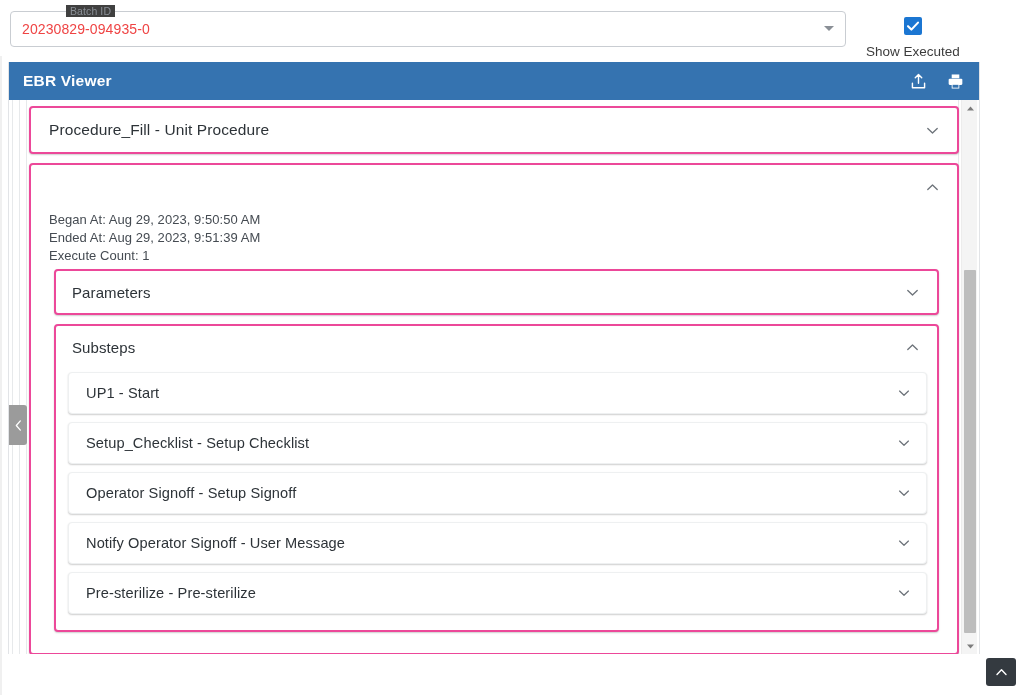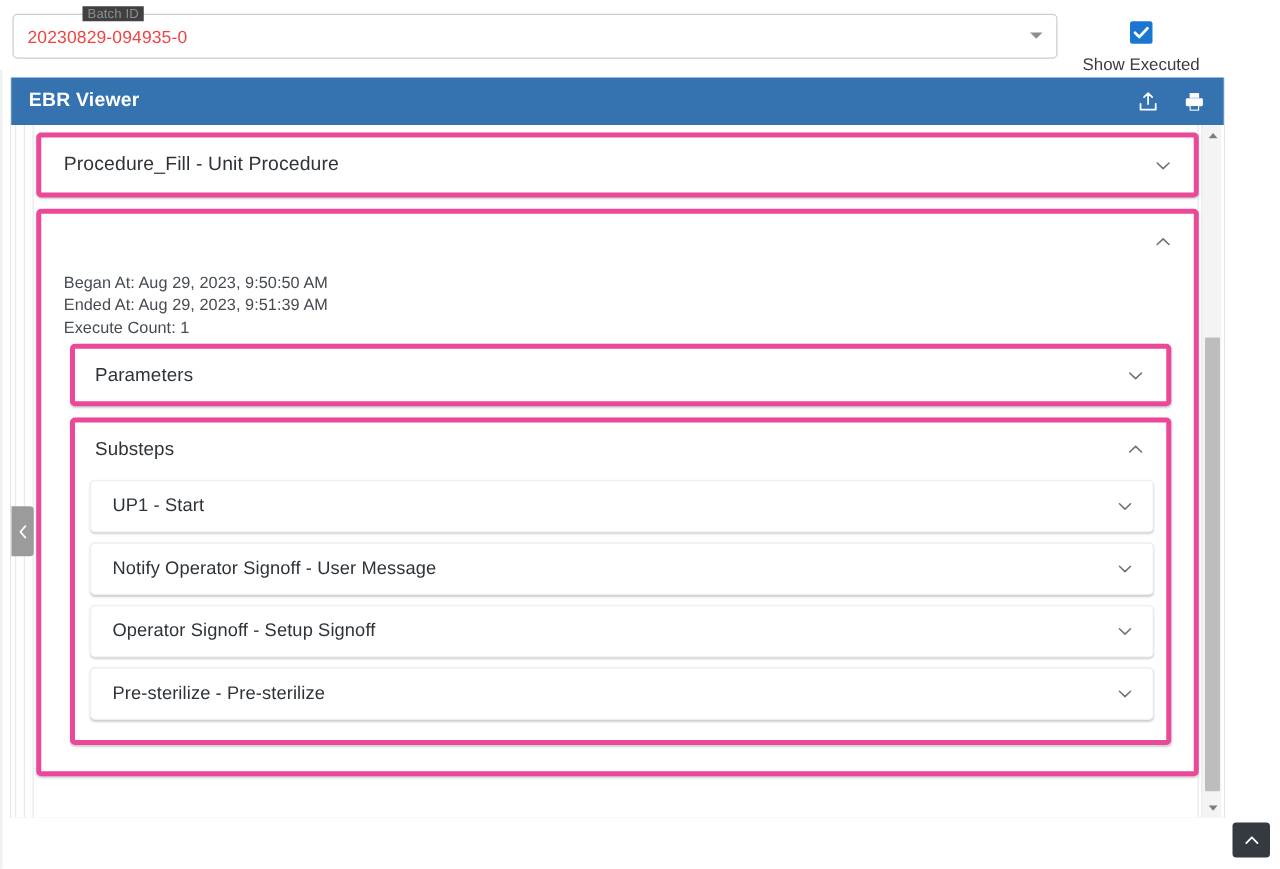--- a/index.html
+++ b/index.html
@@ -152,21 +152,21 @@
     left: 20px;
     top: 0;
     width: 930px;
     height: 554px;
     padding: 6px 0 0 0;
   }
 
   
   .panel {
     background: #ffffff;
-    border: 4px solid #ec4899;
+    border: 2px solid #ec4899;
     border-radius: 4px;
     box-shadow: 0 1px 2px rgba(0,0,0,.14), 0 1px 1px rgba(0,0,0,.06);
     margin-bottom: 9px;
   }
   .panel.lvl1 { margin-left: 0; }
 
   .panel-head {
     display: flex;
     align-items: center;
     padding: 0 16px 0 18px;
@@ -394,35 +394,45 @@
                     <div class="panel-head">
                       <span class="panel-title">UP1 - Start</span>
                       <span class="chev">
                         <svg width="16" height="16" viewBox="0 0 18 18">
                           <path d="M4 6.8 L9 11.6 L14 6.8" fill="none" stroke="#6d737a" stroke-width="1.4" stroke-linecap="round" stroke-linejoin="round"></path>
                         </svg>
                       </span>
                     </div>
                   </div>
 
-
                   <div class="panel lvl3">
                     <div class="panel-head">
-                      <span class="panel-title">Notify Operator Signoff - User Message</span>
+                      <span class="panel-title">Setup_Checklist - Setup Checklist</span>
                       <span class="chev">
                         <svg width="16" height="16" viewBox="0 0 18 18">
                           <path d="M4 6.8 L9 11.6 L14 6.8" fill="none" stroke="#6d737a" stroke-width="1.4" stroke-linecap="round" stroke-linejoin="round"></path>
                         </svg>
                       </span>
                     </div>
                   </div>
 
                   <div class="panel lvl3">
                     <div class="panel-head">
                       <span class="panel-title">Operator Signoff - Setup Signoff</span>
+                      <span class="chev">
+                        <svg width="16" height="16" viewBox="0 0 18 18">
+                          <path d="M4 6.8 L9 11.6 L14 6.8" fill="none" stroke="#6d737a" stroke-width="1.4" stroke-linecap="round" stroke-linejoin="round"></path>
+                        </svg>
+                      </span>
+                    </div>
+                  </div>
+
+                  <div class="panel lvl3">
+                    <div class="panel-head">
+                      <span class="panel-title">Notify Operator Signoff - User Message</span>
                       <span class="chev">
                         <svg width="16" height="16" viewBox="0 0 18 18">
                           <path d="M4 6.8 L9 11.6 L14 6.8" fill="none" stroke="#6d737a" stroke-width="1.4" stroke-linecap="round" stroke-linejoin="round"></path>
                         </svg>
                       </span>
                     </div>
                   </div>
 
                   <div class="panel lvl3">
                     <div class="panel-head">

